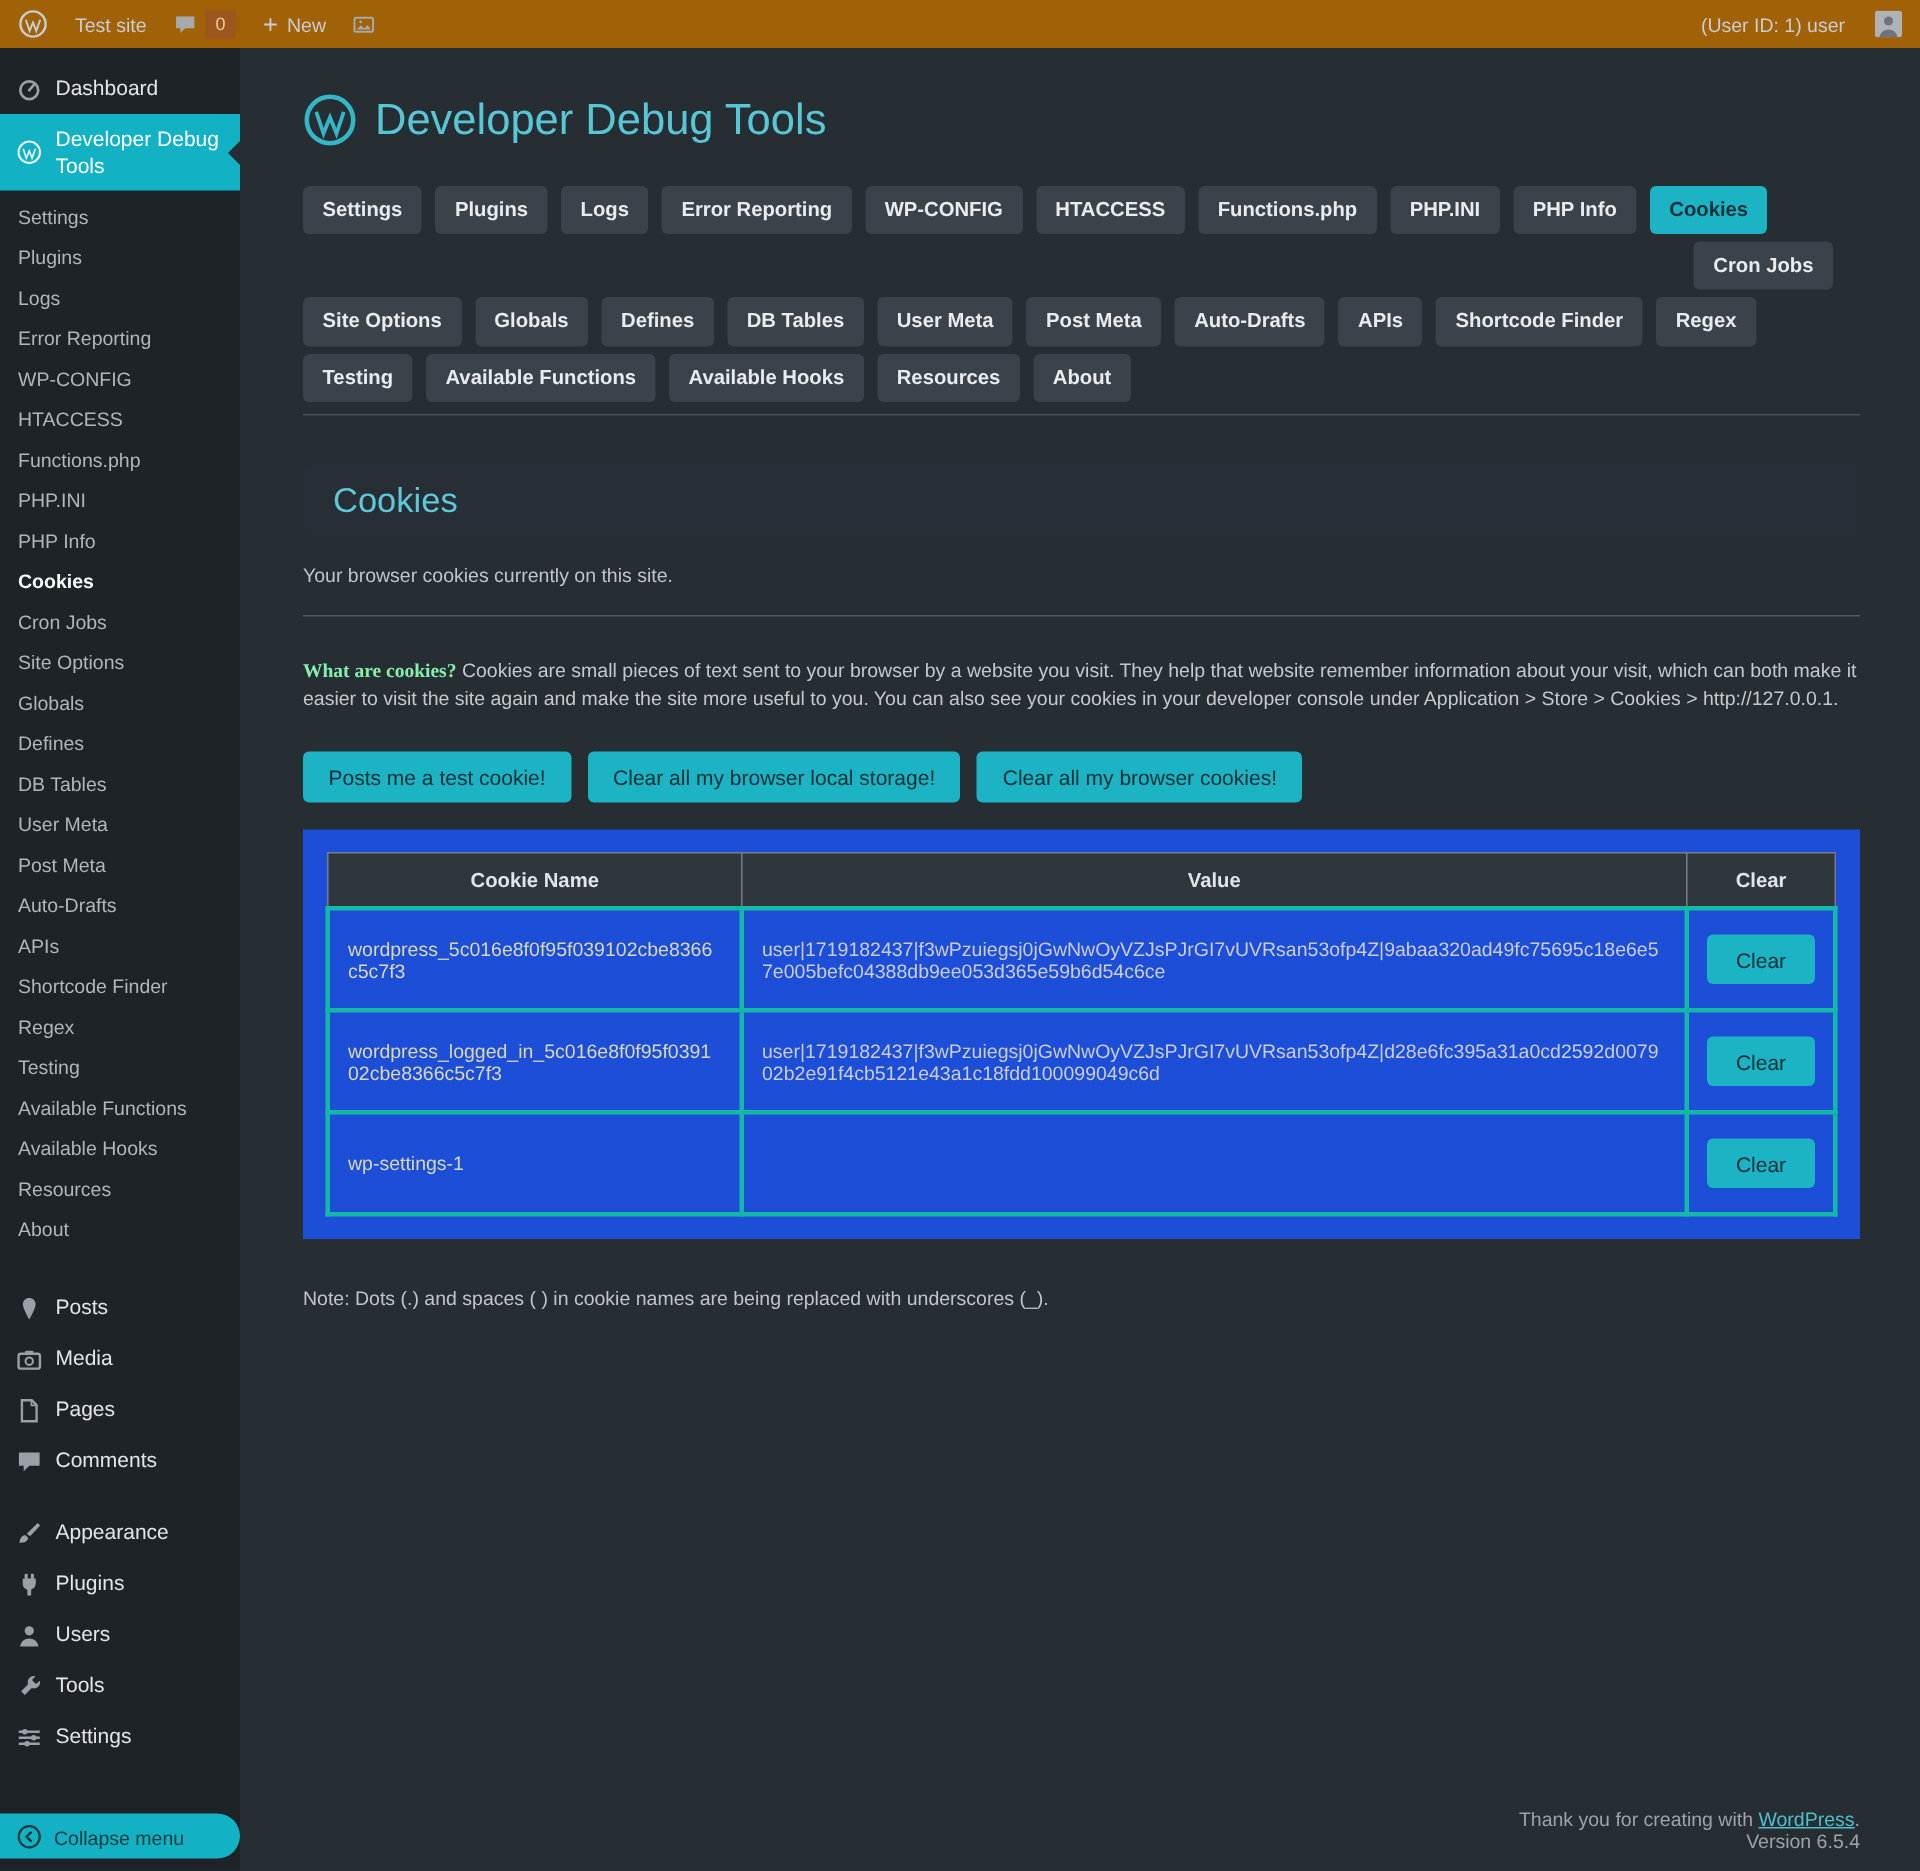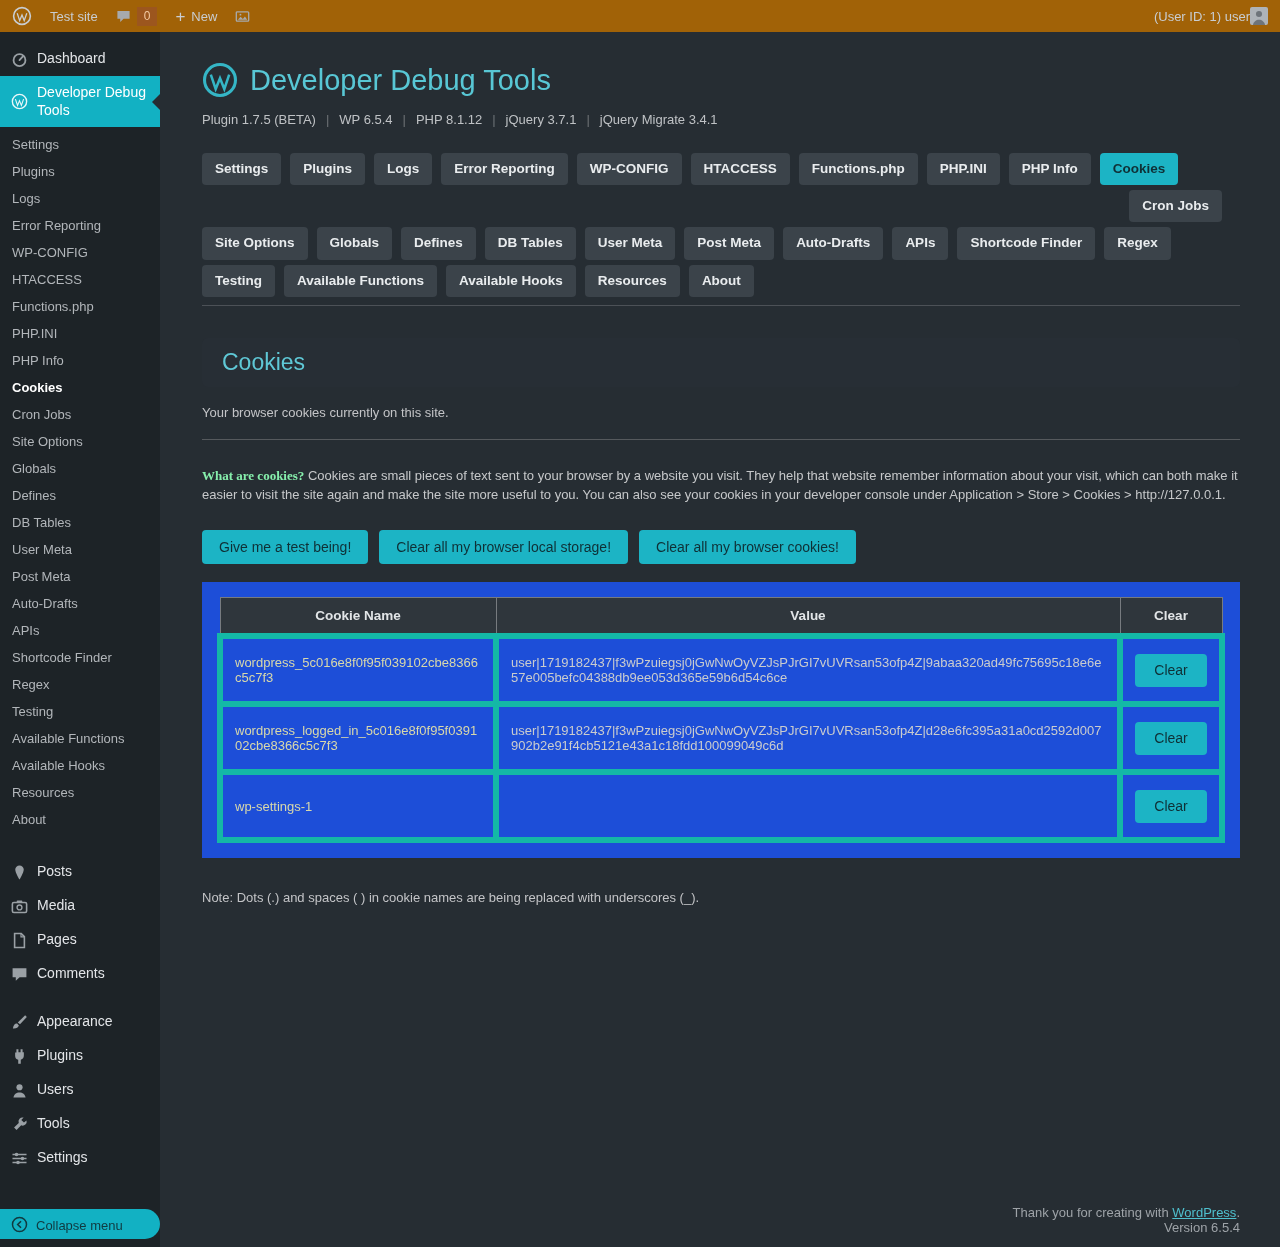--- a/index.html
+++ b/index.html
@@ -18,21 +18,21 @@
     display: flex; align-items: center; justify-content: space-between;
     padding: 0 12px; font-size: 13px;
   }
   .ab-left { display: flex; align-items: center; gap: 18px; }
   .ab-item { display: flex; align-items: center; gap: 6px; cursor: pointer; white-space: nowrap; }
   .logo-wrap svg { width: 20px; height: 20px; color: #c9cdd1; }
   .icon15 { width: 15px; height: 15px; color: #a7aaad; }
   .icon15 svg { width: 100%; height: 100%; }
   .count-badge { background: #9c561e; color: #f3c9a2; padding: 2px 7px; font-size: 12px; line-height: 15px; }
   .plus-glyph { font-size: 17px; line-height: 1; color: #c9cdd1; }
-  .ab-right { display: flex; align-items: center; gap: 0; }
+  .ab-right { display: flex; align-items: center; gap: 20px; }
   .avatar { width: 18px; height: 18px; border-radius: 2px; overflow: hidden; }
   .avatar svg { width: 100%; height: 100%; }
 
   
   .layout { display: flex; height: 1215px; }
 
   
   .sidebar {
     width: 160px; flex-shrink: 0; background: #1d2327;
     padding-top: 10px; display: flex; flex-direction: column; overflow: hidden;
@@ -98,21 +98,21 @@
     background: #1cb4c5; color: #0f3036; border: 0; border-radius: 4px;
     font-family: inherit; font-size: 14px; padding: 9px 17px; cursor: pointer; white-space: nowrap;
   }
 
   .table-panel { margin-top: 18px; background: #1d4ed8; padding: 15px; }
   .cookie-table { width: 100%; border-collapse: collapse; font-size: 13px; }
   .cookie-table th {
     background: #2f363c; border: 1px solid #777b7f; padding: 10px 8px;
     font-size: 13.5px; color: #e2e5e7; font-weight: 700; text-align: center;
   }
-  .cookie-table td { border: 6px solid #14b8a6; padding: 10px 12px; height: 68px; vertical-align: middle; }
+  .cookie-table td { border: 3px solid #14b8a6; padding: 10px 12px; height: 68px; vertical-align: middle; }
   .c-name { width: 276px; color: #d8d8ab; word-break: break-all; }
   .c-value { color: #caccce; word-break: break-all; }
   .c-clear { width: 93px; text-align: center; }
   .clear-btn {
     background: #1cb4c5; color: #0f3036; border: 0; border-radius: 4px;
     width: 72px; height: 33px; font-family: inherit; font-size: 14px; cursor: pointer;
   }
 
   .note { margin-top: 32px; font-size: 13px; }
 
@@ -325,23 +325,20 @@
     <div class="ddt-header">
       <span class="ddt-logo">
         <svg viewBox="0 0 20 20">
             <circle cx="10" cy="10" r="8.6" fill="none" stroke="currentColor" stroke-width="1.7"></circle>
             <path d="M4.9 7l2.7 8 2.4-6 2.4 6 2.7-8" fill="none" stroke="currentColor" stroke-width="1.4"></path>
           </svg>
       </span>
       <h1 class="page-title" style="margin:0;">Developer Debug Tools</h1>
     </div>
 
-    <div class="meta-line">
-      
-    <span class="meta-item">Plugin 1.7.5 (BETA)</span><span class="meta-item">WP 6.5.4</span><span class="meta-item">PHP 8.1.12</span><span class="meta-item">jQuery 3.7.1</span><span class="meta-item">jQuery Migrate 3.4.1</span></div>
 
     <nav class="tabs">
       <div class="tab-row">
 
       <button class="tab-btn">Settings</button>
           <button class="tab-btn">Plugins</button>
           <button class="tab-btn">Logs</button>
           <button class="tab-btn">Error Reporting</button>
           <button class="tab-btn">WP-CONFIG</button>
           <button class="tab-btn">HTACCESS</button>
@@ -384,21 +381,21 @@
 
     <hr class="rule">
 
     <p class="info">
       <strong>What are cookies?</strong>
       <span>Cookies are small pieces of text sent to your browser by a website you visit. They help that website remember information about your visit, which can both make it easier to visit the site again and make the site more useful to you. You can also see your cookies in your developer console under Application &gt; Store &gt; Cookies &gt; http://127.0.0.1.</span>
     </p>
 
     <div class="actions">
 
-    <button class="action-btn">Give me a test being!</button>
+    <button class="action-btn">Posts me a test cookie!</button>
         <button class="action-btn">Clear all my browser local storage!</button>
         <button class="action-btn">Clear all my browser cookies!</button>
       </div>
 
     <div class="table-panel">
       <table class="cookie-table">
         <thead>
           <tr>
             <th class="th-name">Cookie Name</th>
             <th class="th-value">Value</th>

